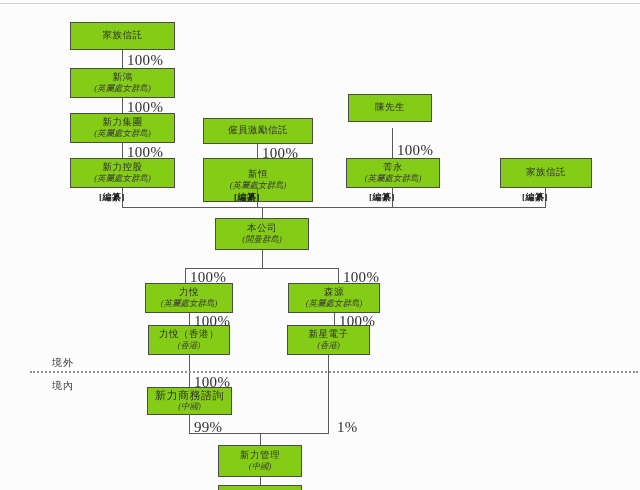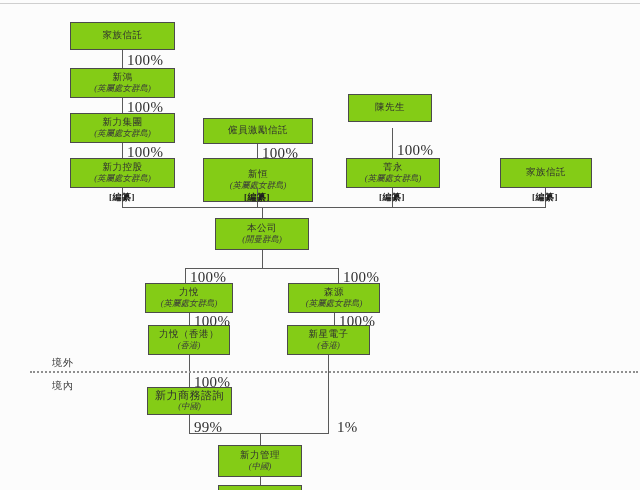--- a/index.html
+++ b/index.html
@@ -17,21 +17,21 @@
   .sub { font-size:8.5px; color:#3a3a3a; font-style:italic;text-align:right; }
   .vline { position:absolute; width:1px; background:#5a5a5a; }
   .hline { position:absolute; height:1px; background:#5a5a5a; }
   .dash  { position:absolute; height:0; border-top:2px dotted #8f8f8f; }
   .pct {
     position:absolute; font-size:15px; color:#303030; letter-spacing:0.3px;
     font-family:"Liberation Serif","DejaVu Serif",serif;
   }
   .red {
     position:absolute; font-size:9px; font-weight:bold; color:#1e1e1e;
-    width:46px; text-align:center; letter-spacing:0.5px;
+    width:46px; letter-spacing:0.5px;
   }
   .region { position:absolute; font-size:10px; color:#2f2f2f; letter-spacing:1px; }
   .topline { position:absolute; left:0; top:3px; width:640px; height:1px; background:#cfcfcf; }
 </style>
 </head>
 <body>
 
 <div id="canvas">
 
   <div class="topline"></div>

